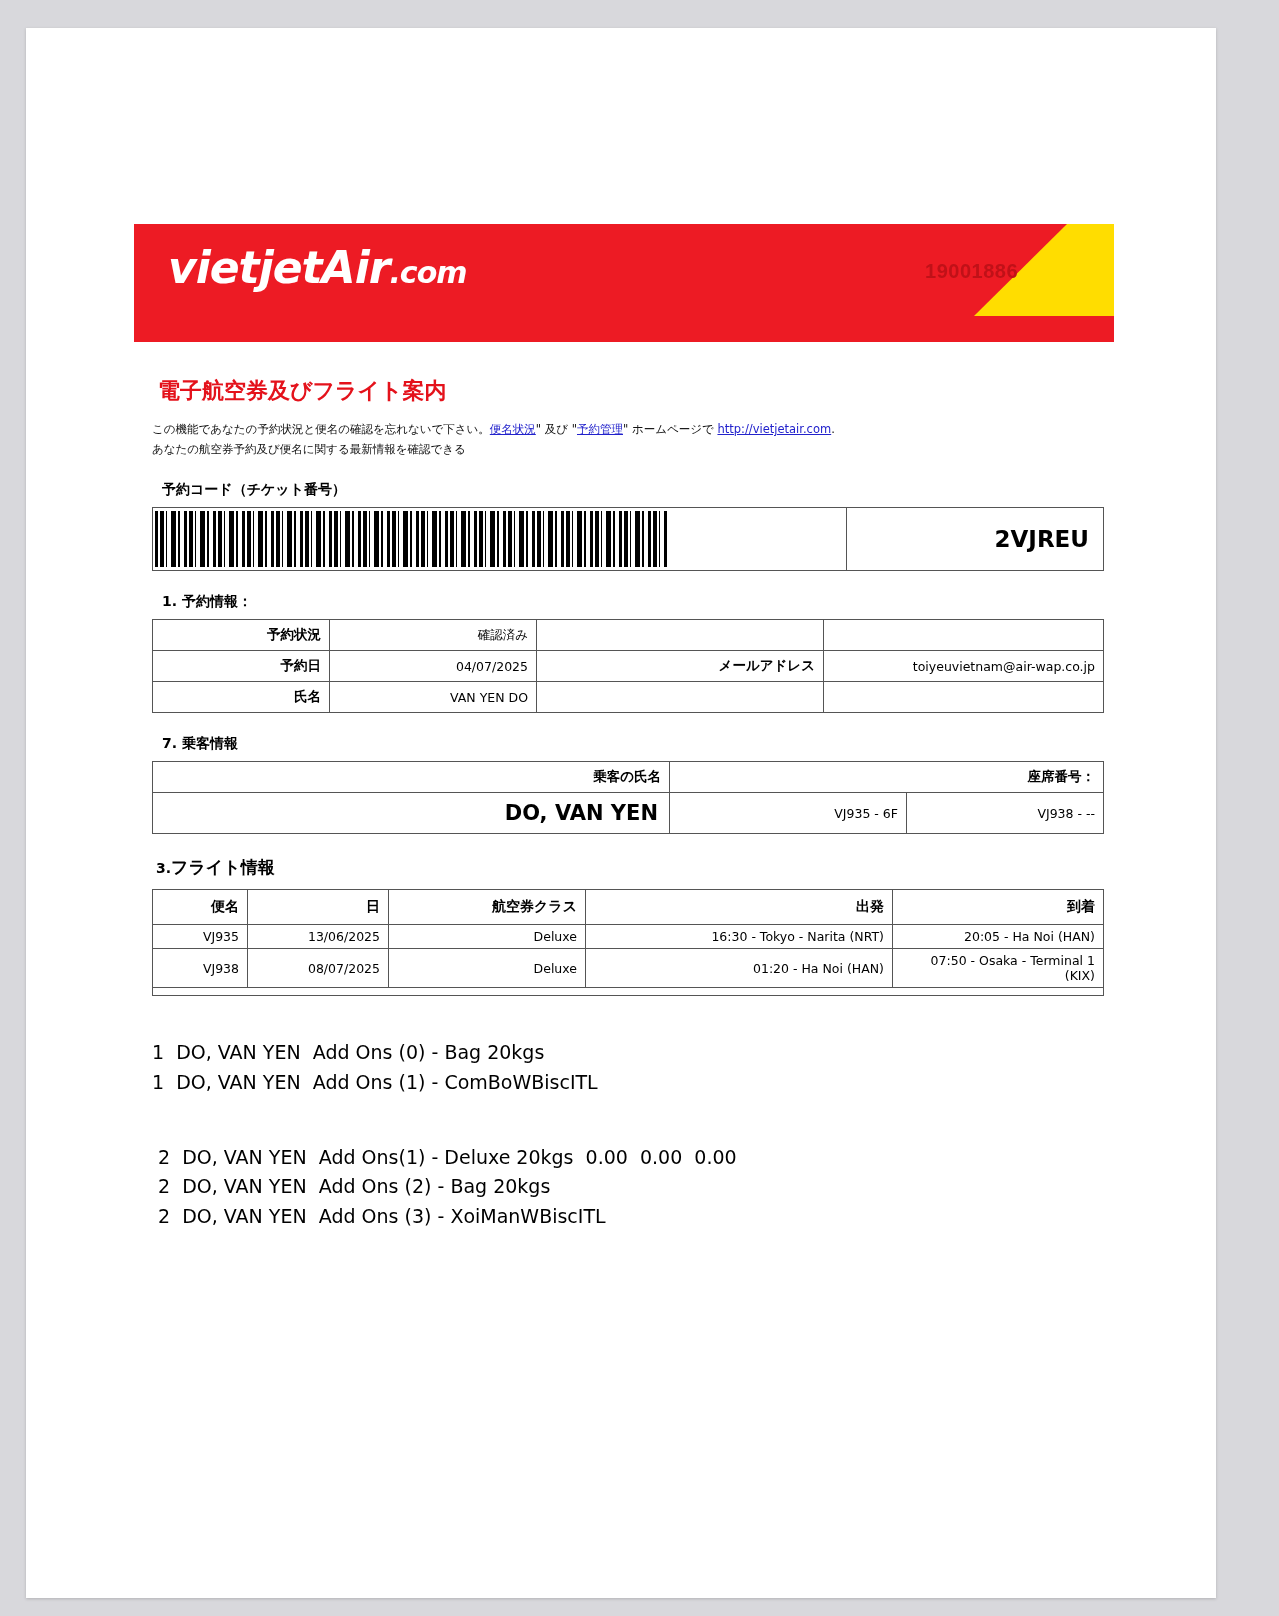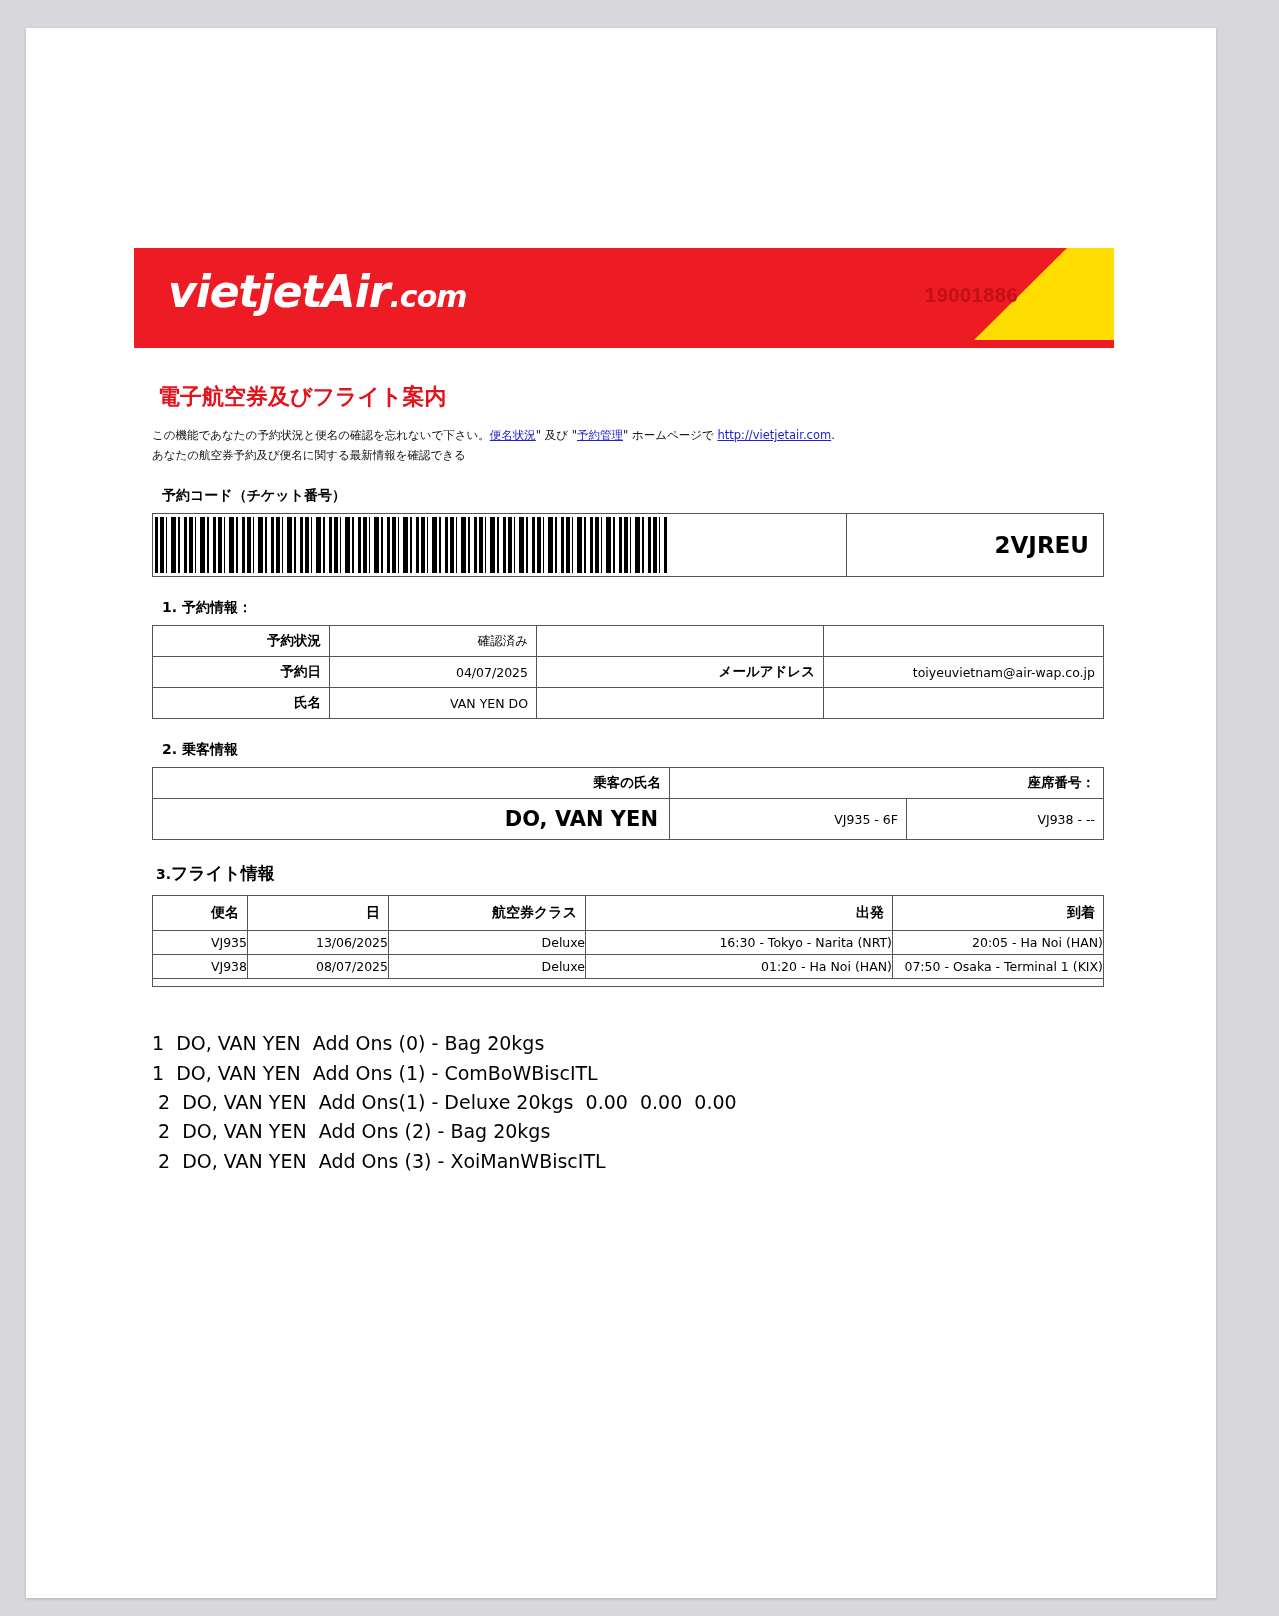--- a/index.html
+++ b/index.html
@@ -27,24 +27,23 @@
   .doc {
     position: absolute;
     left: 108px;
     top: 196px;
     width: 980px;
   }
 
   
   .banner {
     position: relative;
-    height: 100px;
+    height: 118px;
     background: #ed1b24;
     overflow: hidden;
-    margin-top: 24px;
   }
   .banner .yellow-wedge {
     position: absolute;
     right: -10px;
     top: 0;
     width: 150px;
     height: 92px;
     background: #ffdd00;
     clip-path: polygon(62% 0, 100% 0, 100% 100%, 0 100%);
   }
@@ -185,40 +184,40 @@
 
   
   table.flight { margin-top: 10px; }
   table.flight th {
     font-weight: bold;
     font-size: 14px;
     padding: 8px 8px;
   }
   table.flight td {
     font-size: 12.5px;
-    padding: 4px 0;
+    padding: 4px 8px;
   }
   .flight-footer {
     margin-left: 18px;
     width: 952px;
     height: 8px;
     border: 1px solid #555;
     border-top: none;
     box-sizing: border-box;
   }
 
   
   .addons {
     margin: 42px 0 0 18px;
     font-family: "DejaVu Sans", sans-serif;
     font-size: 19px;
     color: #000;
     line-height: 1.55;
   }
-  .addons .grp2 { padding-left: 6px; }
+  .addons .grp2 { margin-top: 46px; padding-left: 6px; }
   .addons div { white-space: pre; }
 </style>
 </head>
 <body>
 
 <div id="page">
   <div class="sheet">
     <div class="doc">
 
       <div class="banner">
@@ -261,21 +260,21 @@
         </tr>
         <tr>
           <td class="lbl">氏名</td>
           <td class="val">VAN YEN DO</td>
           <td class="lbl"></td>
           <td class="val"></td>
         </tr>
       </tbody>
         </table>
 
-      <div class="section-title">2. 乗客情報</div>
+      <div class="section-title">7. 乗客情報</div>
       <table class="tbl pax">
         <tbody>
             <tr>
           <td class="hdr" style="width:500px">乗客の氏名</td>
           <td class="hdr" colspan="2">座席番号：</td>
         </tr>
         <tr>
           <td class="paxname">DO, VAN YEN</td>
           <td class="seat" style="width:220px">VJ935 - 6F</td>
           <td class="seat">VJ938 - --</td>

